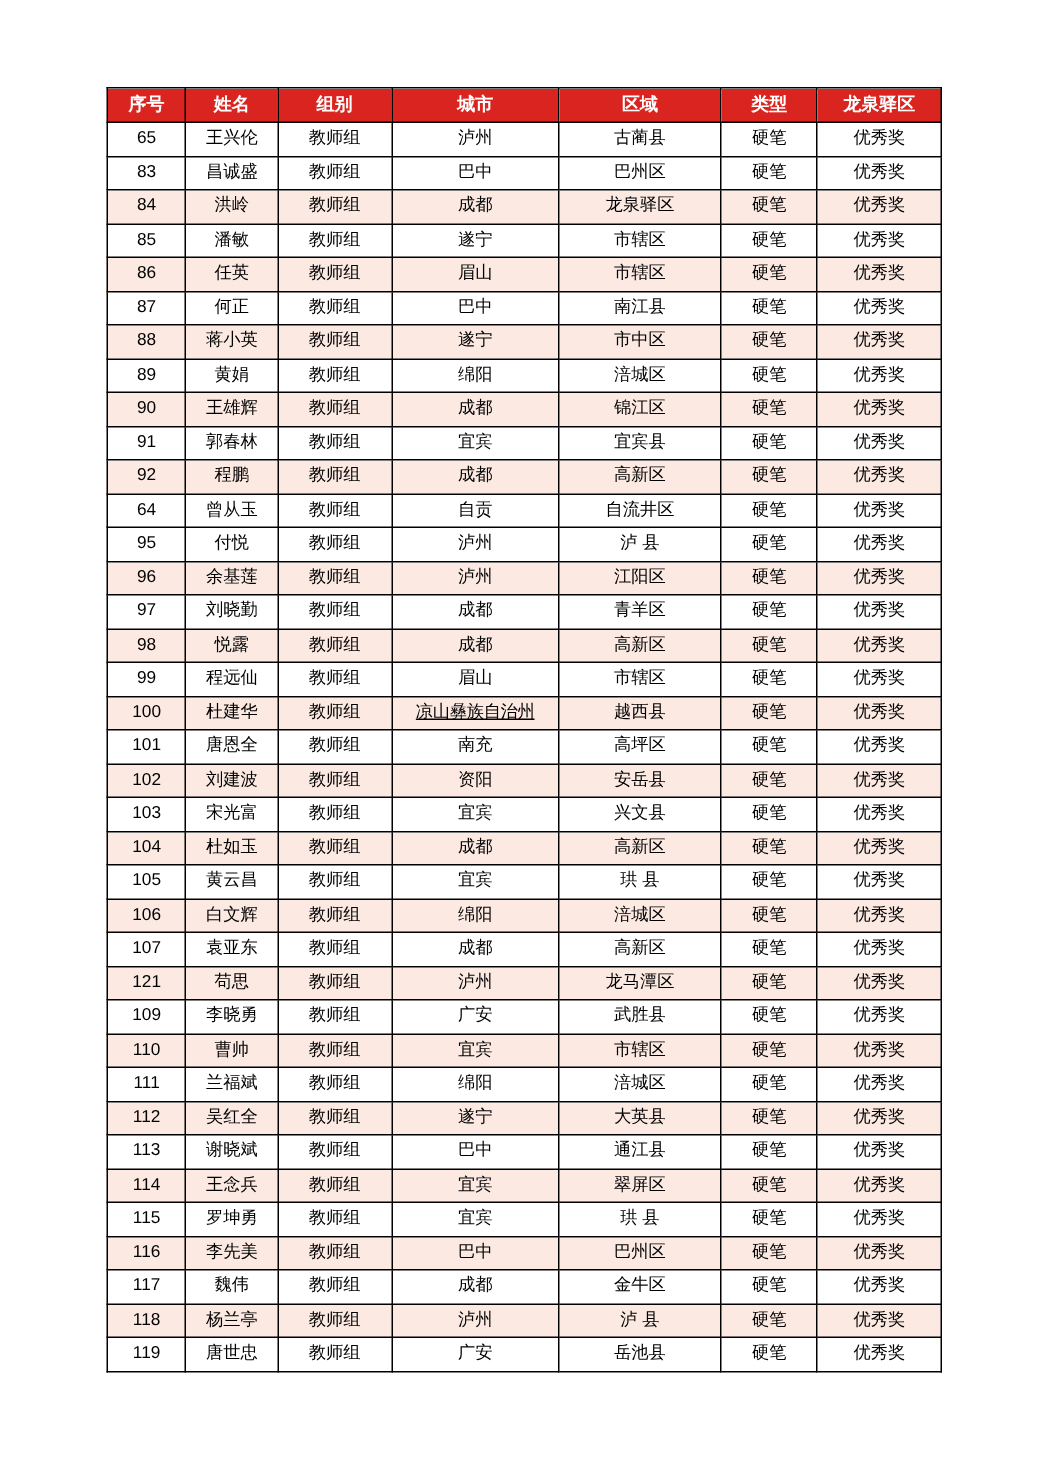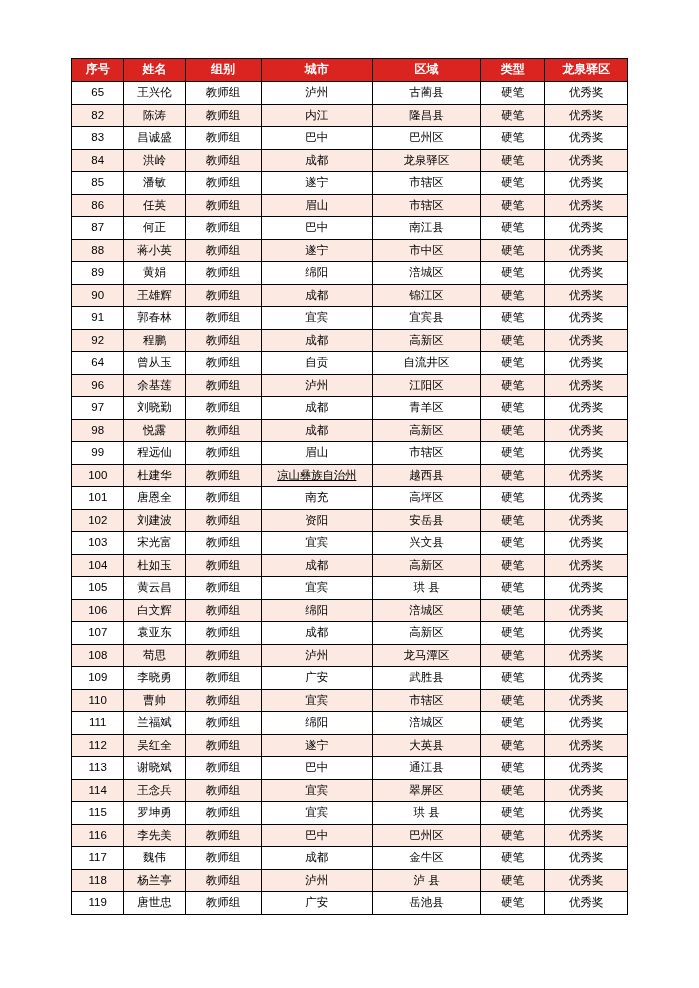--- a/index.html
+++ b/index.html
@@ -101,29 +101,20 @@
       <tbody>
         <tr class="even">
           <td>65</td>
           <td>王兴伦</td>
           <td>教师组</td>
           <td>泸州</td>
           <td>古蔺县</td>
           <td>硬笔</td>
           <td>优秀奖</td>
         </tr>
-        <tr class="odd">
-          <td>82</td>
-          <td>陈涛</td>
-          <td>教师组</td>
-          <td>内江</td>
-          <td>隆昌县</td>
-          <td>硬笔</td>
-          <td>优秀奖</td>
-        </tr>
         <tr class="even">
           <td>83</td>
           <td>昌诚盛</td>
           <td>教师组</td>
           <td>巴中</td>
           <td>巴州区</td>
           <td>硬笔</td>
           <td>优秀奖</td>
         </tr>
         <tr class="odd">
@@ -209,20 +200,29 @@
         </tr>
         <tr class="even">
           <td>64</td>
           <td>曾从玉</td>
           <td>教师组</td>
           <td>自贡</td>
           <td>自流井区</td>
           <td>硬笔</td>
           <td>优秀奖</td>
         </tr>
+        <tr class="even">
+          <td>95</td>
+          <td>付悦</td>
+          <td>教师组</td>
+          <td>泸州</td>
+          <td>泸 县</td>
+          <td>硬笔</td>
+          <td>优秀奖</td>
+        </tr>
         <tr class="odd">
           <td>96</td>
           <td>余基莲</td>
           <td>教师组</td>
           <td>泸州</td>
           <td>江阳区</td>
           <td>硬笔</td>
           <td>优秀奖</td>
         </tr>
         <tr class="even">
@@ -318,21 +318,21 @@
         <tr class="even">
           <td>107</td>
           <td>袁亚东</td>
           <td>教师组</td>
           <td>成都</td>
           <td>高新区</td>
           <td>硬笔</td>
           <td>优秀奖</td>
         </tr>
         <tr class="odd">
-          <td>108</td>
+          <td>121</td>
           <td>苟思</td>
           <td>教师组</td>
           <td>泸州</td>
           <td>龙马潭区</td>
           <td>硬笔</td>
           <td>优秀奖</td>
         </tr>
         <tr class="even">
           <td>109</td>
           <td>李晓勇</td>

